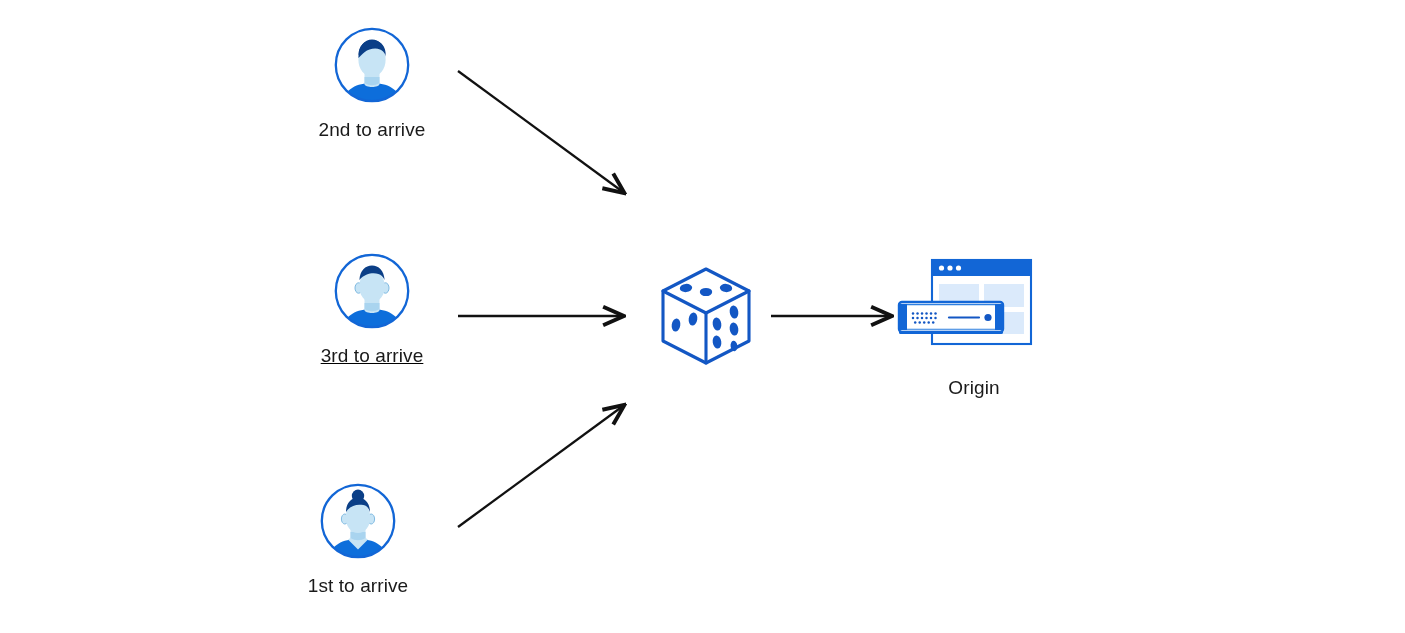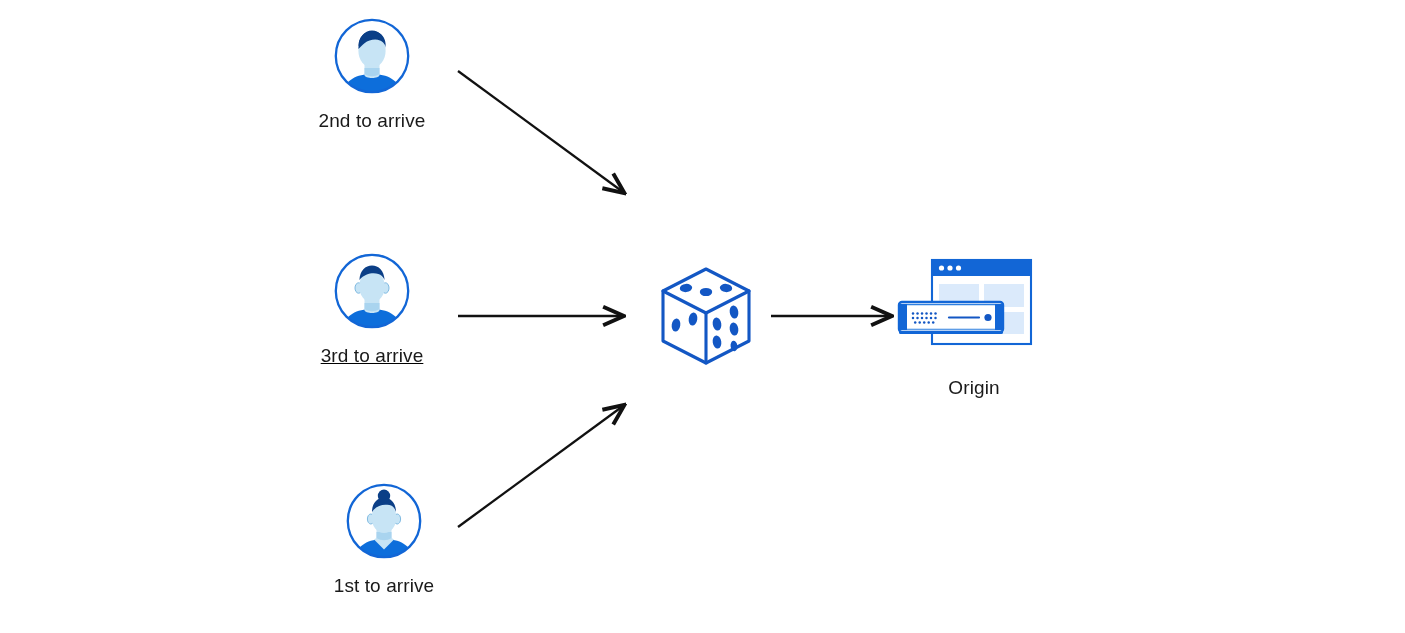--- a/index.html
+++ b/index.html
@@ -59,21 +59,21 @@
       <marker id="ah" markerWidth="11" markerHeight="11" refX="9.2" refY="5" orient="auto" markerUnits="strokeWidth">
         <path d="M1,1 L10,5 L1,9" fill="none" stroke="#111111" stroke-width="1.7" stroke-linecap="butt" stroke-linejoin="miter"></path>
       </marker>
     </defs>
     <line x1="458" y1="71" x2="623" y2="192" stroke="#111111" stroke-width="2.3" marker-end="url(#ah)"></line>
     <line x1="458" y1="316" x2="622" y2="316" stroke="#111111" stroke-width="2.3" marker-end="url(#ah)"></line>
     <line x1="458" y1="527" x2="623" y2="406" stroke="#111111" stroke-width="2.3" marker-end="url(#ah)"></line>
     <line x1="771" y1="316" x2="890" y2="316" stroke="#111111" stroke-width="2.3" marker-end="url(#ah)"></line>
   </svg>
 
-  <div class="node avatar-node" style="left:292px; top:16px;">
+  <div class="node avatar-node" style="left:292px; top:25px;">
     <span>
       <svg class="icon-svg" width="80" height="80" viewBox="0 0 80 80">
         <defs>
           <clipPath id="clipA">
               <circle cx="40" cy="40" r="36.2"></circle>
             </clipPath>
         </defs>
         <circle cx="40" cy="40" r="36.2" fill="#ffffff"></circle>
         <g clip-path="url(#clipA)">
           <path d="M11 80 c0 -15 12.5 -22 29 -22 s29 7 29 22 z" fill="#0d6edb"></path>
@@ -106,21 +106,21 @@
           <ellipse cx="53.4" cy="37" rx="3.6" ry="5.2" fill="#c7e4f5" stroke="#7fb9e0" stroke-width="1"></ellipse>
           <ellipse cx="40" cy="35.5" rx="12.8" ry="16" fill="#c7e4f5"></ellipse>
           <path d="M27.4 29 c0.5 -9.5 6 -14.5 12.6 -14.5 s12.1 5 12.6 14.5 c-1.6 -3.5 -3.6 -5.4 -6.2 -6.1 c-5.2 -1.4 -13.4 -0.8 -19 6.1 z" fill="#0b3f87"></path>
         </g>
         <circle cx="40" cy="40" r="36.2" fill="none" stroke="#1266d6" stroke-width="2.3"></circle>
       </svg>
     </span>
     <div class="node-label">3rd to arrive</div>
   </div>
 
-  <div class="node avatar-node" style="left:304px; top:481px;">
+  <div class="node avatar-node" style="left:278px; top:481px;">
     <span>
       <svg class="icon-svg" width="80" height="80" viewBox="0 0 80 80">
         <defs>
           <clipPath id="clipC">
               <circle cx="40" cy="40" r="36.2"></circle>
             </clipPath>
         </defs>
         <circle cx="40" cy="40" r="36.2" fill="#ffffff"></circle>
         <g clip-path="url(#clipC)">
           <path d="M11 80 c0 -15 12.5 -22 29 -22 s29 7 29 22 z" fill="#0d6edb"></path>

